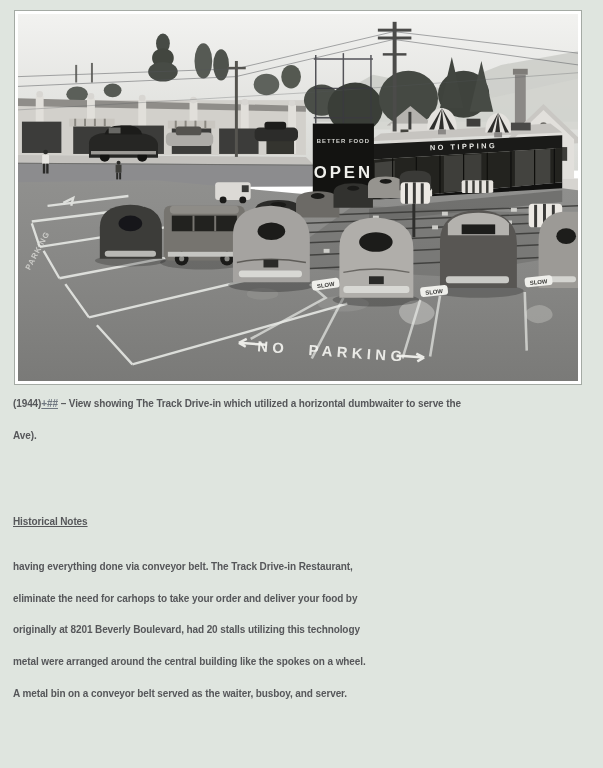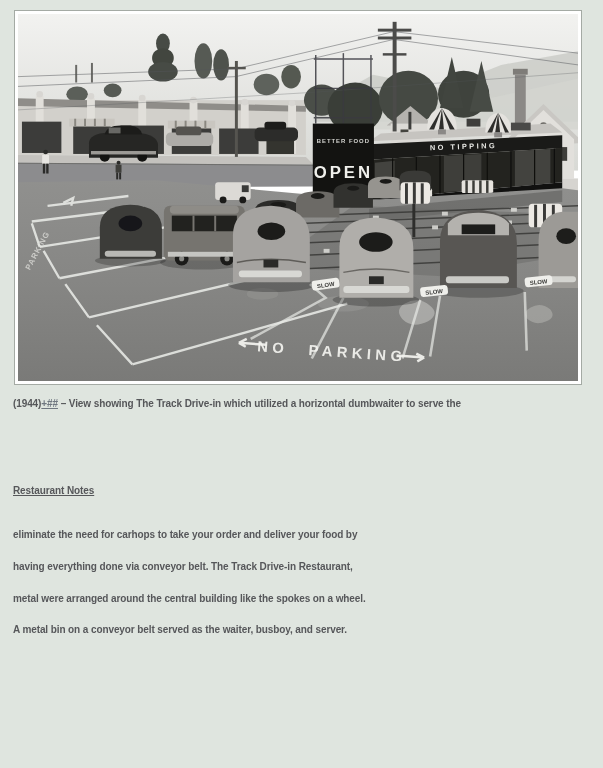--- a/index.html
+++ b/index.html
@@ -416,23 +416,25 @@
       <text class="svg-bold" x="318" y="350" font-size="15" letter-spacing="4.5" word-spacing="12" fill="#f4f4f0" opacity="0.92" text-anchor="middle" transform="rotate(4 318 350)">NO PARKING</text>
     </g>
 
     <text class="svg-bold" font-size="8" letter-spacing="1" fill="#e8e8e4" opacity="0.7" transform="translate(12 262) rotate(-62)">PARKING</text>
   </svg>
 </div>
 
 <div class="content">
   <div class="caption">
     <div class="cap-line"><span>(1944)</span><a href="#">+##</a><span> – View showing The Track Drive-in which utilized a horizontal dumbwaiter to serve the</span></div>
+    <div class="cap-line">Ave).</div>
   </div>
 
-  <div class="notes-heading">Restaurant Notes</div>
+  <div class="notes-heading">Historical Notes</div>
 
   <div>
+    <div class="note-line">having everything done via conveyor belt. The Track Drive-in Restaurant,</div>
     <div class="note-line">eliminate the need for carhops to take your order and deliver your food by</div>
-    <div class="note-line">having everything done via conveyor belt. The Track Drive-in Restaurant,</div>
+    <div class="note-line">originally at 8201 Beverly Boulevard, had 20 stalls utilizing this technology</div>
     <div class="note-line">metal were arranged around the central building like the spokes on a wheel.</div>
     <div class="note-line">A metal bin on a conveyor belt served as the waiter, busboy, and server.</div>
   </div>
 </div>
 
 </body></html>

